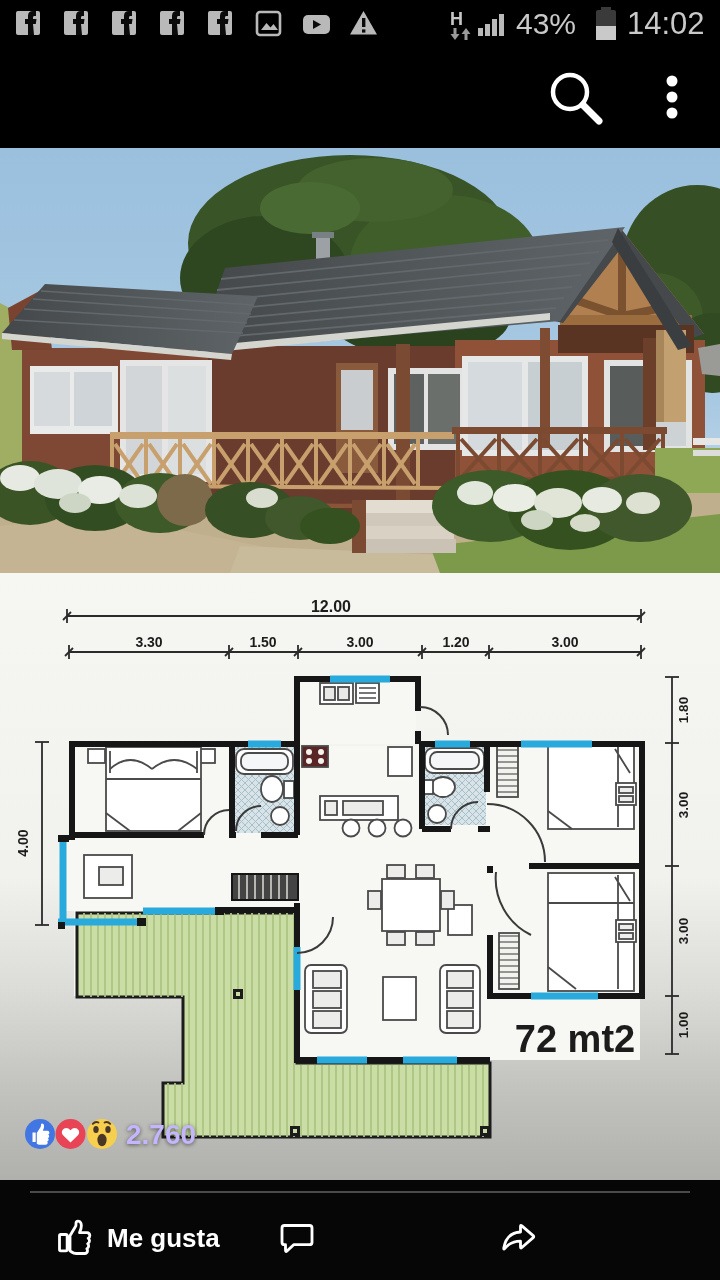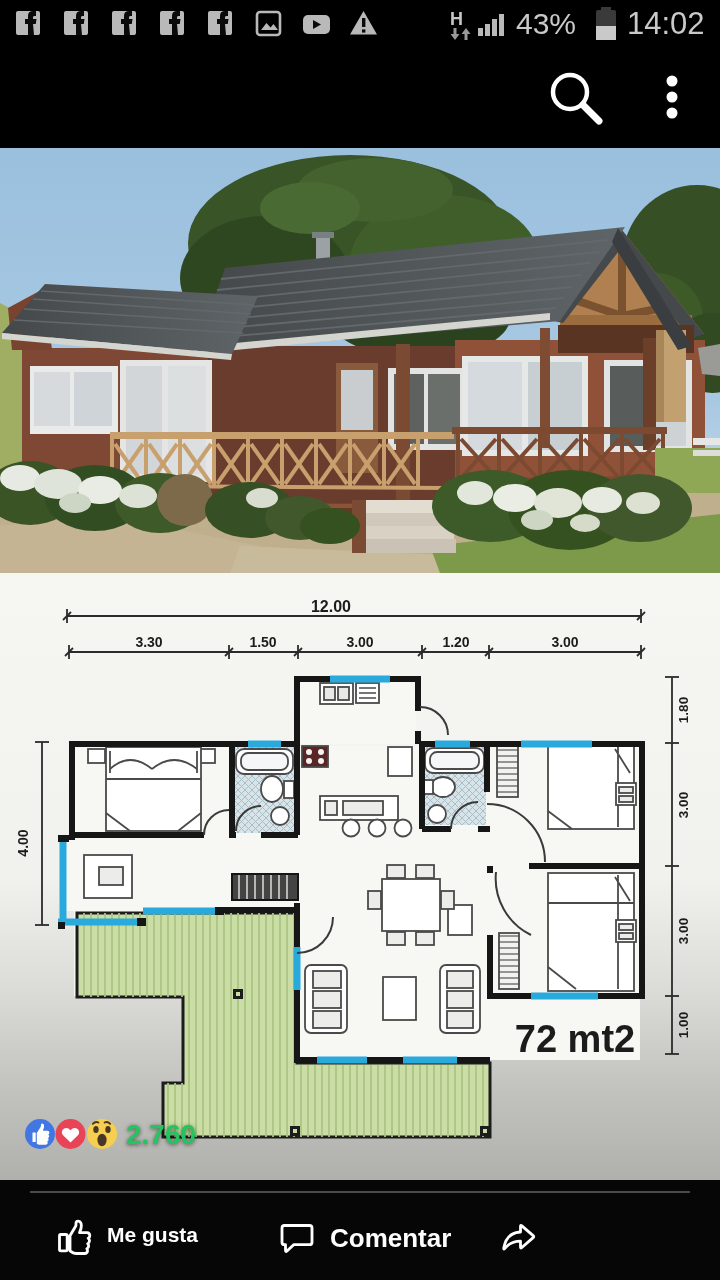--- a/index.html
+++ b/index.html
@@ -569,28 +569,27 @@
 <path d="M32.5 14.5 h3.2 v9.5 h-3.2 z M36.8 15 l3.8-6 q0.5-1.1 0.4-2.4 q0-1.1 1.3-1.1 q1.7 0.2 1.8 2.2 q0 2-0.9 4 l-0.4 1.1 h4.7 q1.8 0.2 1.9 2 q0 1.5-1.3 1.8 q1.1 0.4 1.1 1.7 q0 1.4-1.4 1.8 q0.9 0.5 0.8 1.6 q0 1.3-1.4 1.7 q0.6 0.5 0.5 1.5 q-0.1 1.7-2.2 1.8 h-6 q-1.5 0-2.7-0.9 z" fill="#fff"></path>
 <circle cx="70.5" cy="16" r="15" fill="#e94356"></circle>
 <path d="M70.5 24.5 l-7.2-6.9 q-2.4-2.5-0.8-5.5 q1.3-2.2 3.9-2.2 q2 0 4.1 2.4 q2.1-2.4 4.1-2.4 q2.6 0 3.9 2.2 q1.6 3-0.8 5.5 z" fill="#fff"></path>
 <circle cx="102" cy="16" r="15" fill="#f6cf4e"></circle>
 <ellipse cx="96" cy="11.5" rx="2.7" ry="3.6" fill="#4a3627"></ellipse>
 <ellipse cx="108" cy="11.5" rx="2.7" ry="3.6" fill="#4a3627"></ellipse>
 <path d="M92.8 5.8 q2.6-2.9 5.6-1.3 M104.6 4.5 q3-1.6 5.6 1.3" stroke="#4a3627" stroke-width="1.9" fill="none" stroke-linecap="round"></path>
 <ellipse cx="102" cy="22" rx="4.6" ry="6.2" fill="#4a3627"></ellipse>
 </svg>
 </div>
-<div class="abs" style="left:126px;top:1119px;font-size:28px;font-weight:bold;color:#22c55e;text-shadow:0 1px 4px rgba(0,0,0,0.55)">2.760</div>
+<div class="abs" style="left:126px;top:1119px;font-size:28px;font-weight:bold;color:#c4b5fd;text-shadow:0 1px 4px rgba(0,0,0,0.55)">2.760</div>
 <div class="abs" style="left:0;top:1180px;width:720px;height:100px;background:#060606">
 <div class="abs" style="left:30px;top:11px;width:660px;height:2px;background:#4a4a4a"></div>
 <svg class="abs" style="left:55px;top:37px" width="40" height="40" viewBox="0 0 24 24">
 <path d="M3.5 10.5 h3 q0.8 0 0.8 0.8 v8.2 q0 0.8 -0.8 0.8 h-3 q-0.8 0 -0.8-0.8 v-8.2 q0-0.8 0.8-0.8 z M9 11.2 l3.2-5.3 q0.5-0.9 0.4-2.1 q0-1.3 1.2-1.3 q1.1 0 1.6 0.9 q0.4 0.8 0.4 1.8 q0 1.6-0.8 3.4 l-0.3 0.8 h4.5 q1.6 0.1 1.7 1.7 q0 1.2-1 1.7 q0.8 0.5 0.8 1.5 q0 1.2-1.1 1.7 q0.6 0.5 0.6 1.4 q0 1.1-1.1 1.6 q0.5 0.5 0.4 1.3 q-0.1 1.5-1.8 1.6 h-5 q-1.5 0-2.7-0.9 l-1-0.7 V11.2 z" fill="none" stroke="#fff" stroke-width="1.7" stroke-linejoin="round"></path>
 </svg>
-<div class="abs" style="left:107px;top:43px;font-size:21px;font-weight:bold;color:#fff">Me gusta</div>
+<div class="abs" style="left:107px;top:43px;font-size:26px;font-weight:bold;color:#fff">Me gusta</div>
 <svg class="abs" style="left:277px;top:38px" width="40" height="40" viewBox="0 0 24 24">
 <path d="M4.5 4.5 h15 q1.5 0 1.5 1.5 v8.5 q0 1.5-1.5 1.5 h-9.5 l-4 3.8 q-0.9 0.8-0.9-0.4 v-3.4 h-0.6 q-1.5 0-1.5-1.5 V6 q0-1.5 1.5-1.5 z" fill="none" stroke="#fff" stroke-width="1.7" stroke-linejoin="round"></path>
 </svg>
-<div class="abs" style="left:330px;top:43px;font-size:26px;font-weight:bold;color:#fff">Comentar</div>
 <svg class="abs" style="left:498px;top:37px" width="40" height="40" viewBox="0 0 24 24">
 <path d="M13.5 5.5 V9 Q5 9.5 3.5 18.5 q-0.2 1.3 0.6 0.3 q3.4-4.2 9.4-4.3 v3.5 q0 1 0.8 0.3 l6.8-5.9 q0.7-0.6 0-1.2 l-6.8-5.9 q-0.8-0.7-0.8 0.2 z" fill="none" stroke="#fff" stroke-width="1.7" stroke-linejoin="round"></path>
 </svg>
 </div>
 </div>
 
 </body></html>

